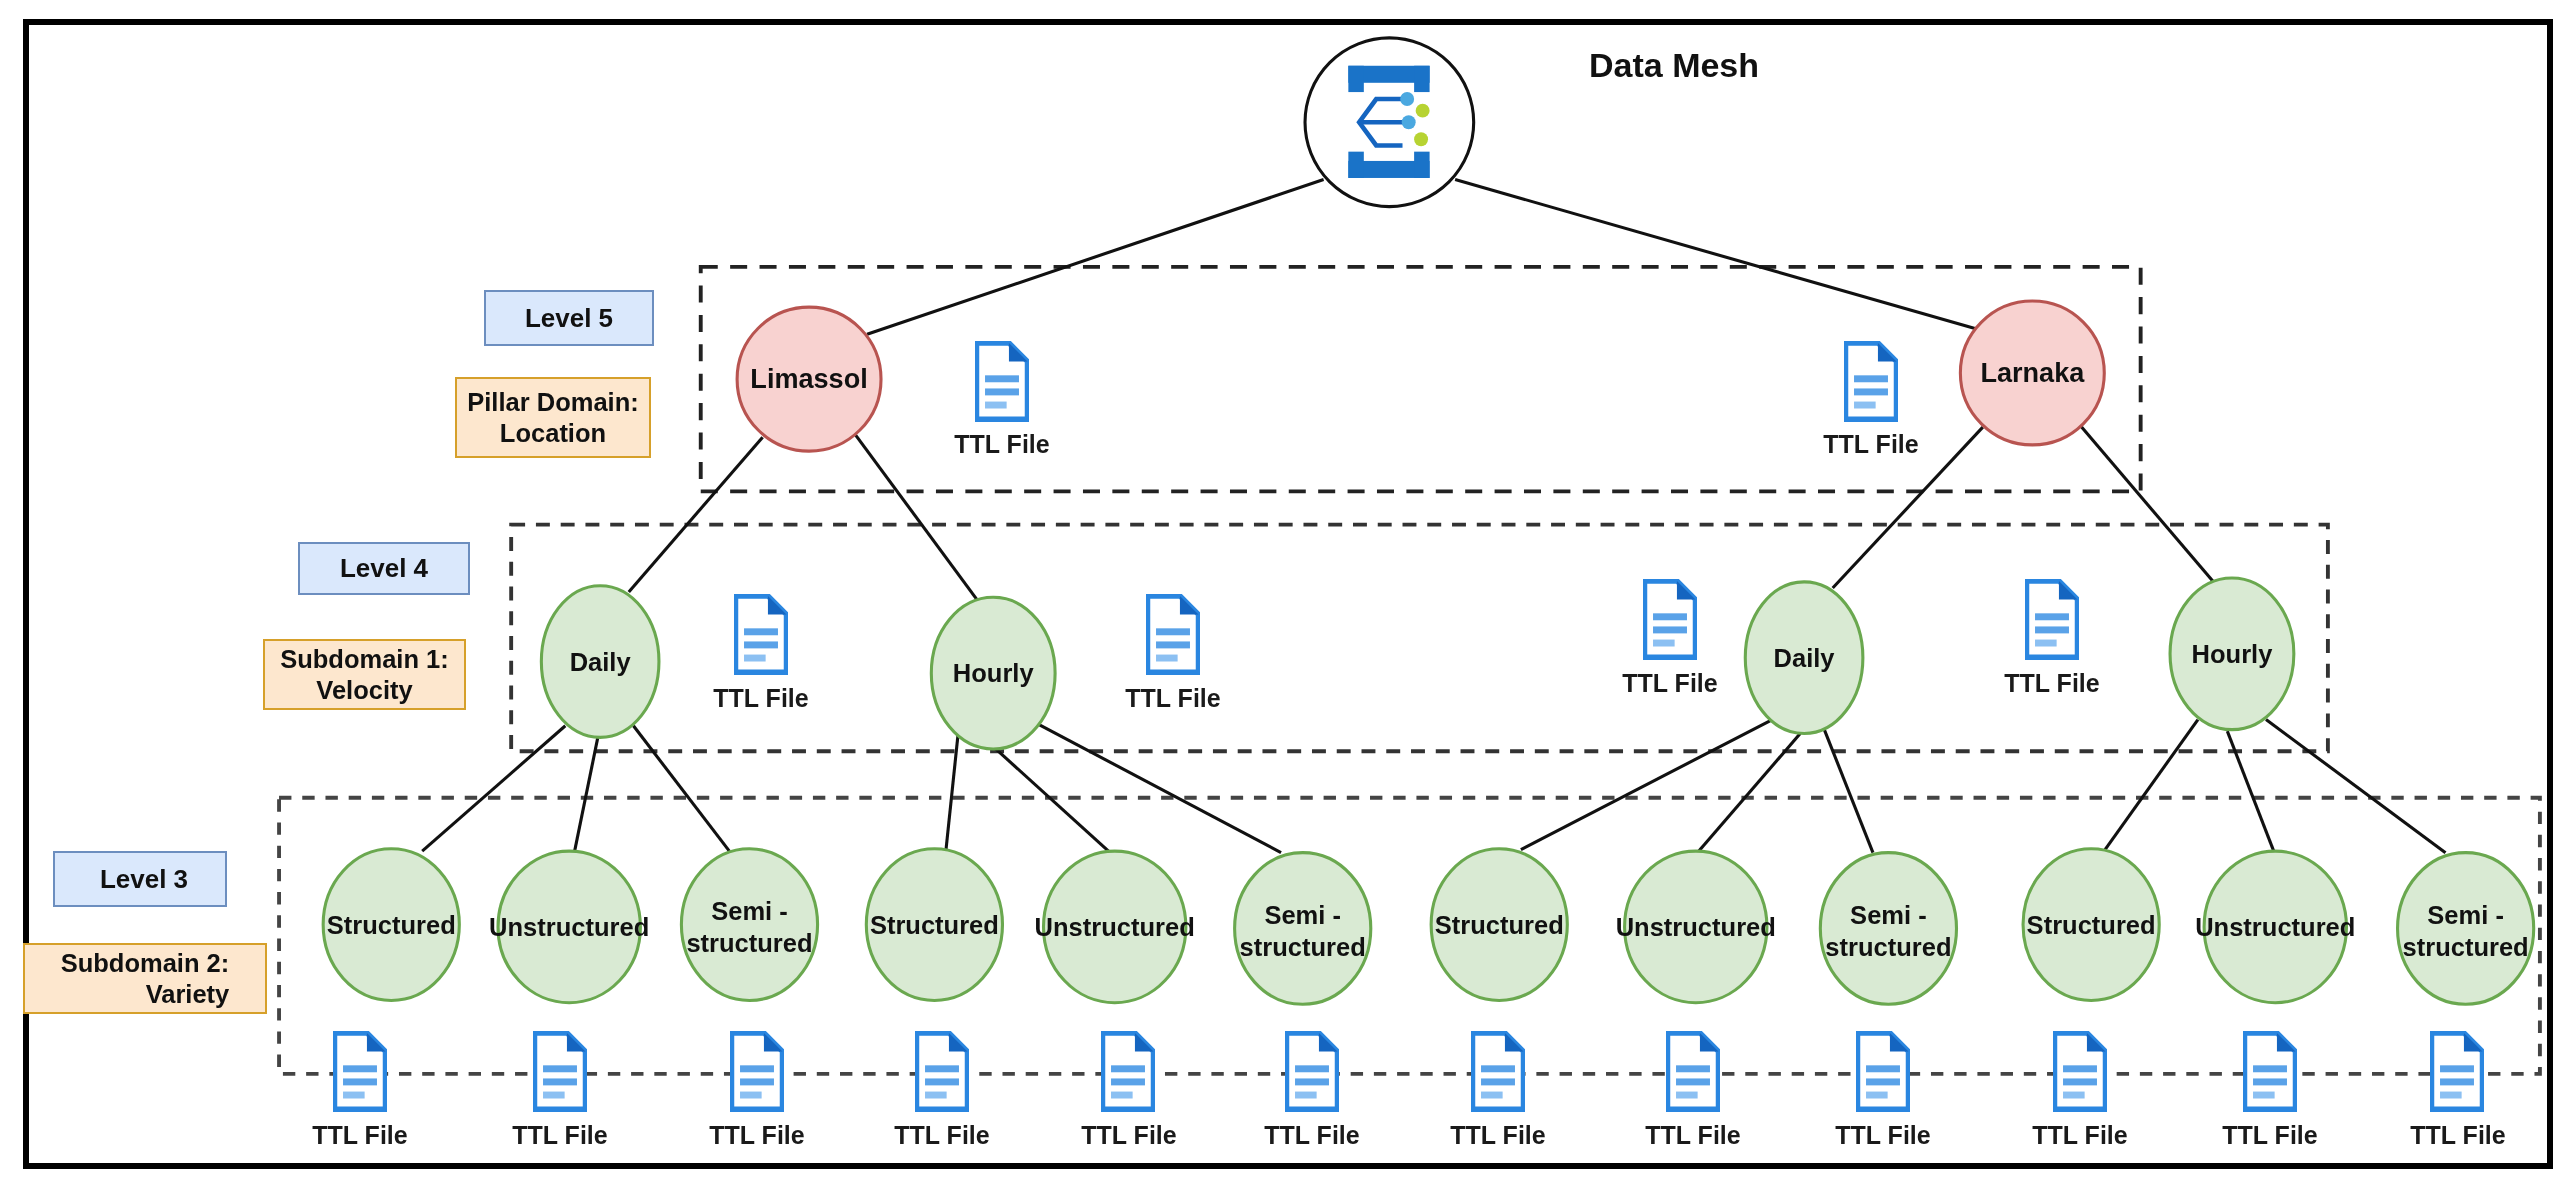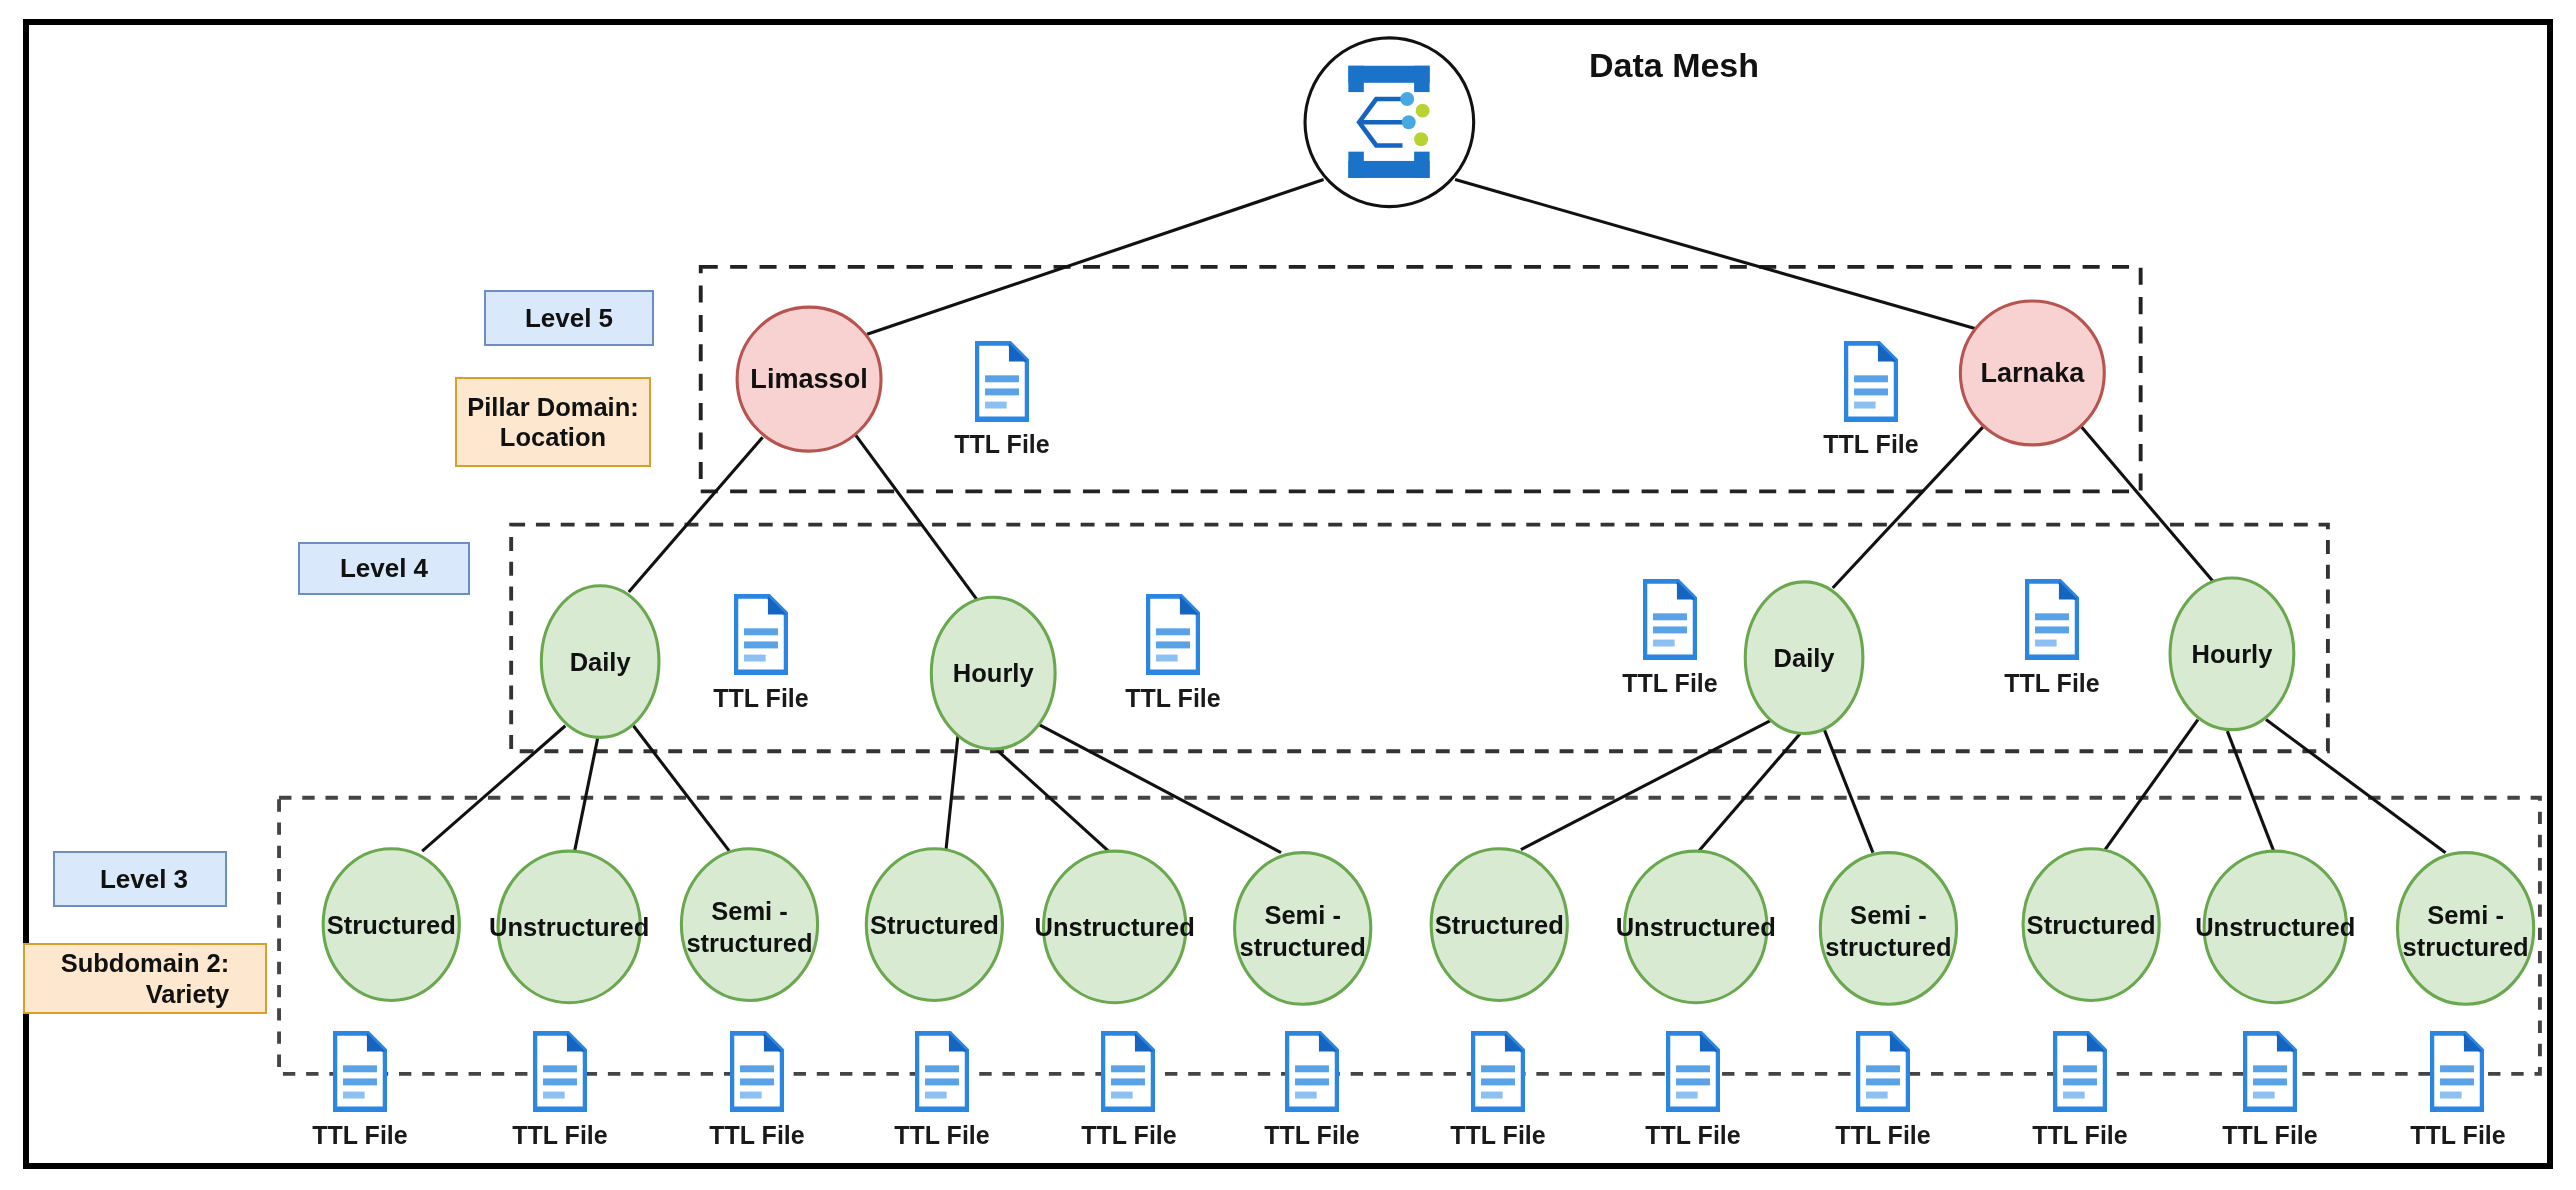--- a/index.html
+++ b/index.html
@@ -89,26 +89,29 @@
         <circle cx="1820" cy="158" r="9" fill="#4aa8e0"></circle>
         <circle cx="1838" cy="143" r="9" fill="#b7d332"></circle>
         <circle cx="1836" cy="180" r="9" fill="#b7d332"></circle>
       </g>
     </g>
   </svg>
 
   <div class="lvl-badge" style="left:484px;top:290px;width:170px;height:56px;">
     <span>Level 5</span>
   </div>
-  <div class="dom-badge" style="left:455px;top:377px;width:196px;height:90px;">
+  <div class="dom-badge" style="left:455px;top:377px;width:196px;height:81px;">
     <span class="ml">Pillar Domain:<br>Location</span>
   </div>
 
   <div class="lvl-badge" style="left:298px;top:542px;width:172px;height:53px;">
     <span>Level 4</span>
+  </div>
+  <div class="dom-badge" style="left:263px;top:639px;width:203px;height:71px;">
+    <span class="ml">Subdomain 1:<br>Velocity</span>
   </div>
 
   <div class="lvl-badge" style="left:53px;top:851px;width:174px;height:56px;padding-left:8px;">
     <span>Level 3</span>
   </div>
   <div class="dom-badge" style="left:23px;top:943px;width:244px;height:71px;text-align:right;">
     <span class="ml">Subdomain 2:<br>Variety</span>
   </div>
 
   <div class="mesh-title" style="left:1589px;top:46px;"><span>Data Mesh</span></div>

